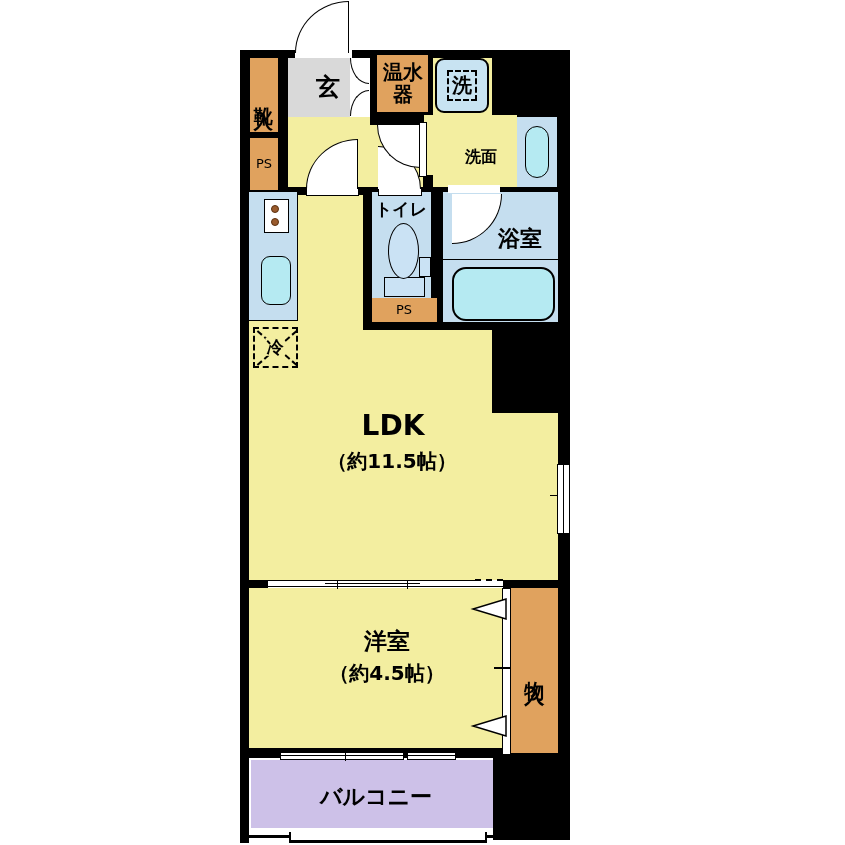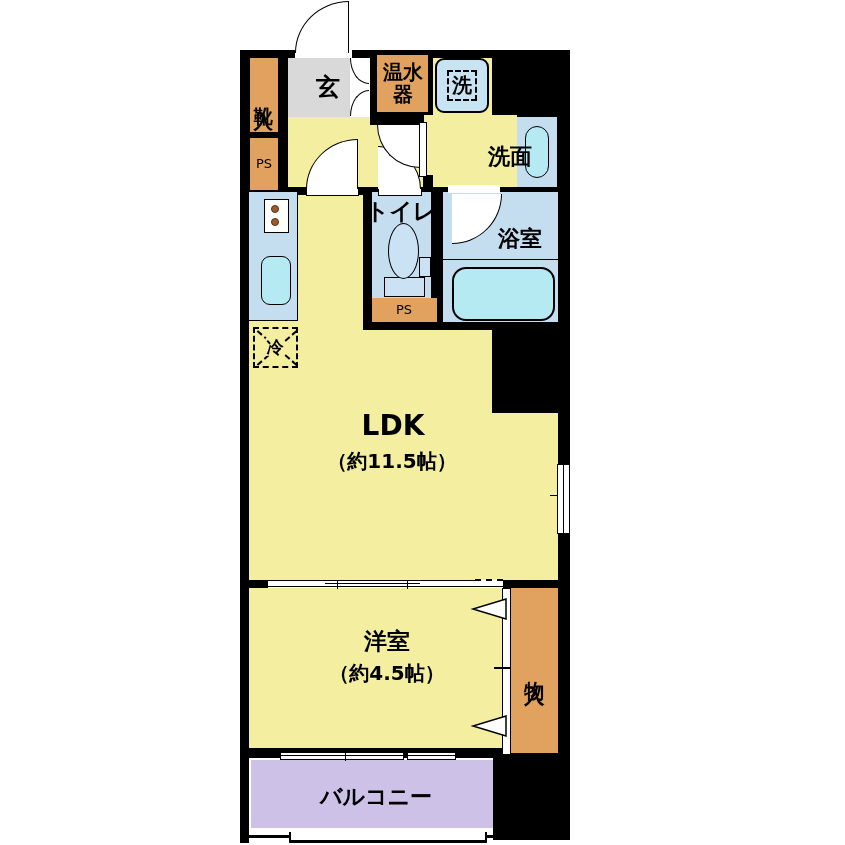--- a/index.html
+++ b/index.html
@@ -126,22 +126,22 @@
   <div class="line" style="left:281px;top:755px;width:122px;height:1px;"></div>
   <div class="line" style="left:345px;top:751px;width:1px;height:10px;"></div>
   <div class="winbox" style="left:407px;top:752px;width:49px;height:8px;"></div>
   <div class="line" style="left:408px;top:755px;width:47px;height:1px;"></div>
 
   <div class="lbl vert" style="left:264px;top:95px;font-size:19px;">靴入</div>
   <div class="lbl" style="left:328px;top:88px;font-size:24px;">玄</div>
   <div class="lbl" style="left:264px;top:164px;font-size:13px;font-weight:normal;">PS</div>
   <div class="lbl" style="left:403px;top:84px;font-size:20px;white-space:normal;width:46px;">温水器</div>
   <div class="lbl" style="left:462px;top:86px;font-size:20px;">洗</div>
-  <div class="lbl" style="left:510px;top:157px;font-size:22px;">洗面</div>
-  <div class="lbl" style="left:401px;top:211px;font-size:23px;">トイレ</div>
+  <div class="lbl" style="left:481px;top:157px;font-size:16px;">洗面</div>
+  <div class="lbl" style="left:401px;top:211px;font-size:17px;font-family:Liberation Mono, monospace;">トイレ</div>
   <div class="lbl" style="left:404px;top:310px;font-size:13px;font-weight:normal;">PS</div>
   <div class="lbl" style="left:520px;top:239px;font-size:22px;">浴室</div>
   <div class="lbl" style="left:275px;top:347px;font-size:17px;background:#F3EEA0;padding:0 1px;">冷</div>
   <div class="lbl" style="left:393px;top:426px;font-size:28px;font-weight:600;">LDK</div>
   <div class="lbl" style="left:392px;top:462px;font-size:20px;">（約11.5帖）</div>
   <div class="lbl" style="left:387px;top:641px;font-size:23px;">洋室</div>
   <div class="lbl" style="left:387px;top:674px;font-size:20px;">（約4.5帖）</div>
   <div class="lbl vert" style="left:534px;top:668px;font-size:20px;">物入</div>
   <div class="lbl" style="left:376px;top:797px;font-size:22px;">バルコニー</div>
 

